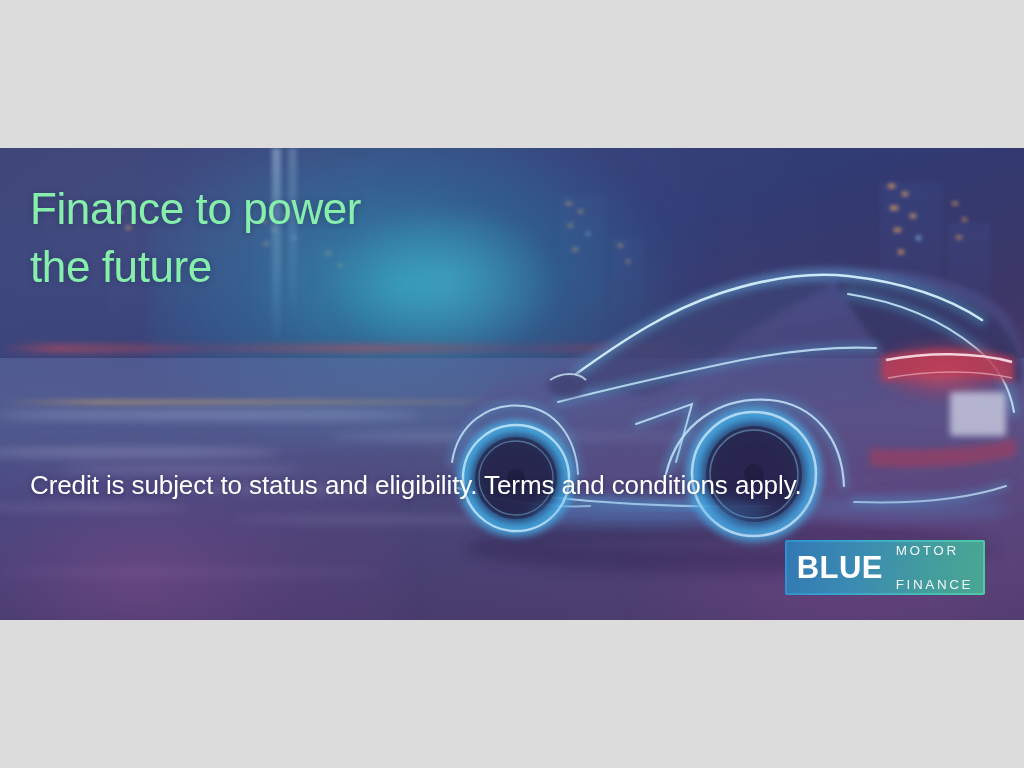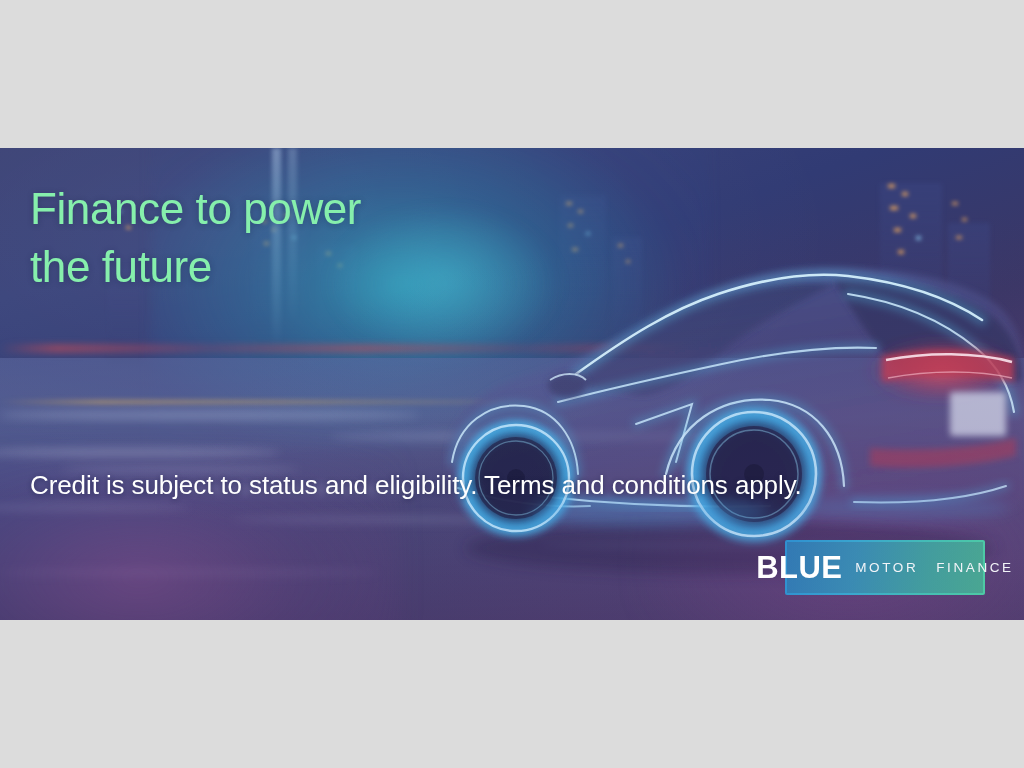--- a/index.html
+++ b/index.html
@@ -256,21 +256,21 @@
   .logo-blue {
     color: #ffffff;
     font-family: "Liberation Sans", sans-serif;
     font-size: 31px;
     font-weight: 700;
     letter-spacing: 0.4px;
     line-height: 1;
   }
   .logo-sub {
     display: flex;
-    flex-direction: row;
+    flex-direction: column;
     justify-content: space-between;
     gap: 18px;
   }
   .logo-sub span {
     color: #f2f4f8;
     font-family: "Liberation Sans", sans-serif;
     font-size: 13.5px;
     font-weight: 400;
     letter-spacing: 2.6px;
     line-height: 1.12;

